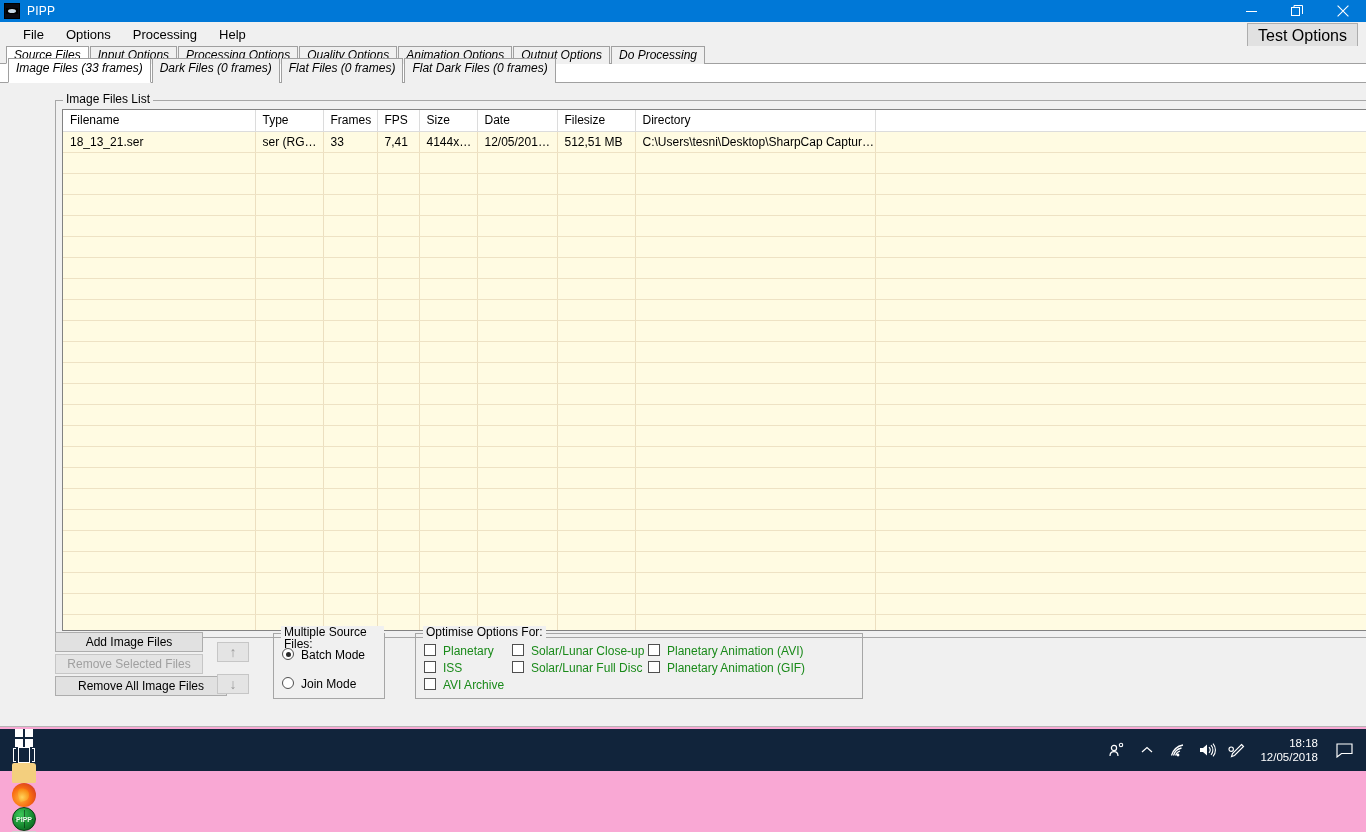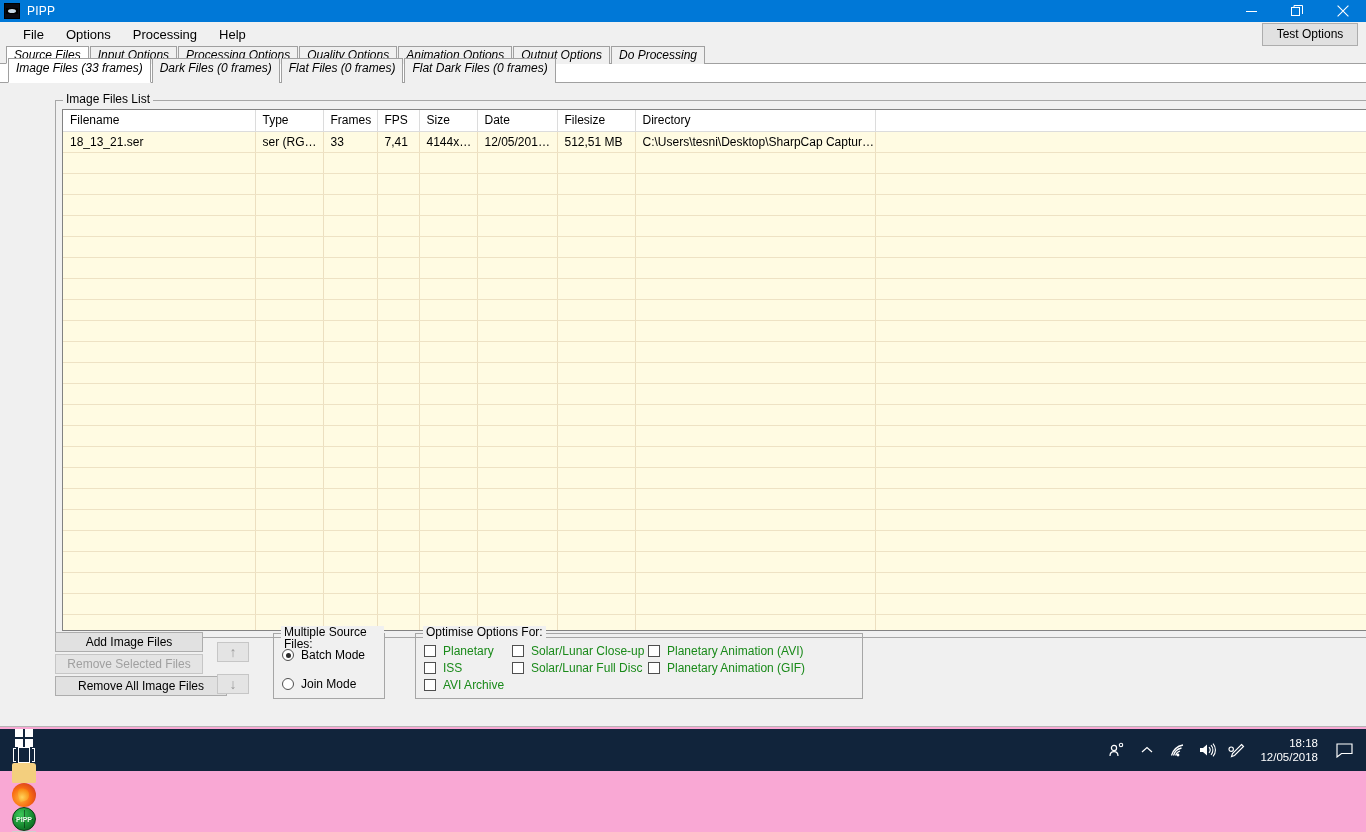--- a/index.html
+++ b/index.html
@@ -62,21 +62,21 @@
   #menu-bar {
     height:24px; background:#f0f0f0; display:flex; align-items:center;
     padding-left:12px; position:relative;
   }
   .menu-item {
     font-size:13px; color:#000; padding:3px 11px; line-height:1;
   }
   #test-options-button {
     position:absolute; right:8px; top:1px;
     background:#e1e1e1; border:1px solid #adadad;
-    font-size:12px; color:#000;
+    font-size:16px; color:#000;
     padding:3px 10px 4px 10px;
     min-width:96px; text-align:center;
   }
 
   
   #tab-strip-main {
     height:18px; position:relative; background:#f0f0f0;
     display:flex; align-items:flex-end; padding-left:6px;
   }
   .tab {
@@ -183,21 +183,21 @@
   .arrow-down-glyph { color:#9a9a9a; font-size:14px; line-height:14px; }
 
   #multiple-source-group {
     left:232px; top:-10px; width:112px; height:66px;padding-left:16px;
   }
   #optimise-group {
     left:374px; top:-10px; width:448px; height:66px;
   }
 
   .radio-row, .check-row {
-    position:absolute; display:flex; align-items:center; font-size:12px;
+    position:absolute; display:flex; font-size:12px;
   }
   .radio {
     width:12px; height:12px; border:1px solid #4f4f4f; border-radius:50%;
     background:#fff; margin-right:7px; position:relative; flex:none;
   }
   .radio.checked::after {
     content:""; position:absolute; left:2.5px; top:2.5px;
     width:5px; height:5px; border-radius:50%; background:#2b2b2b;
   }
   .checkbox {

